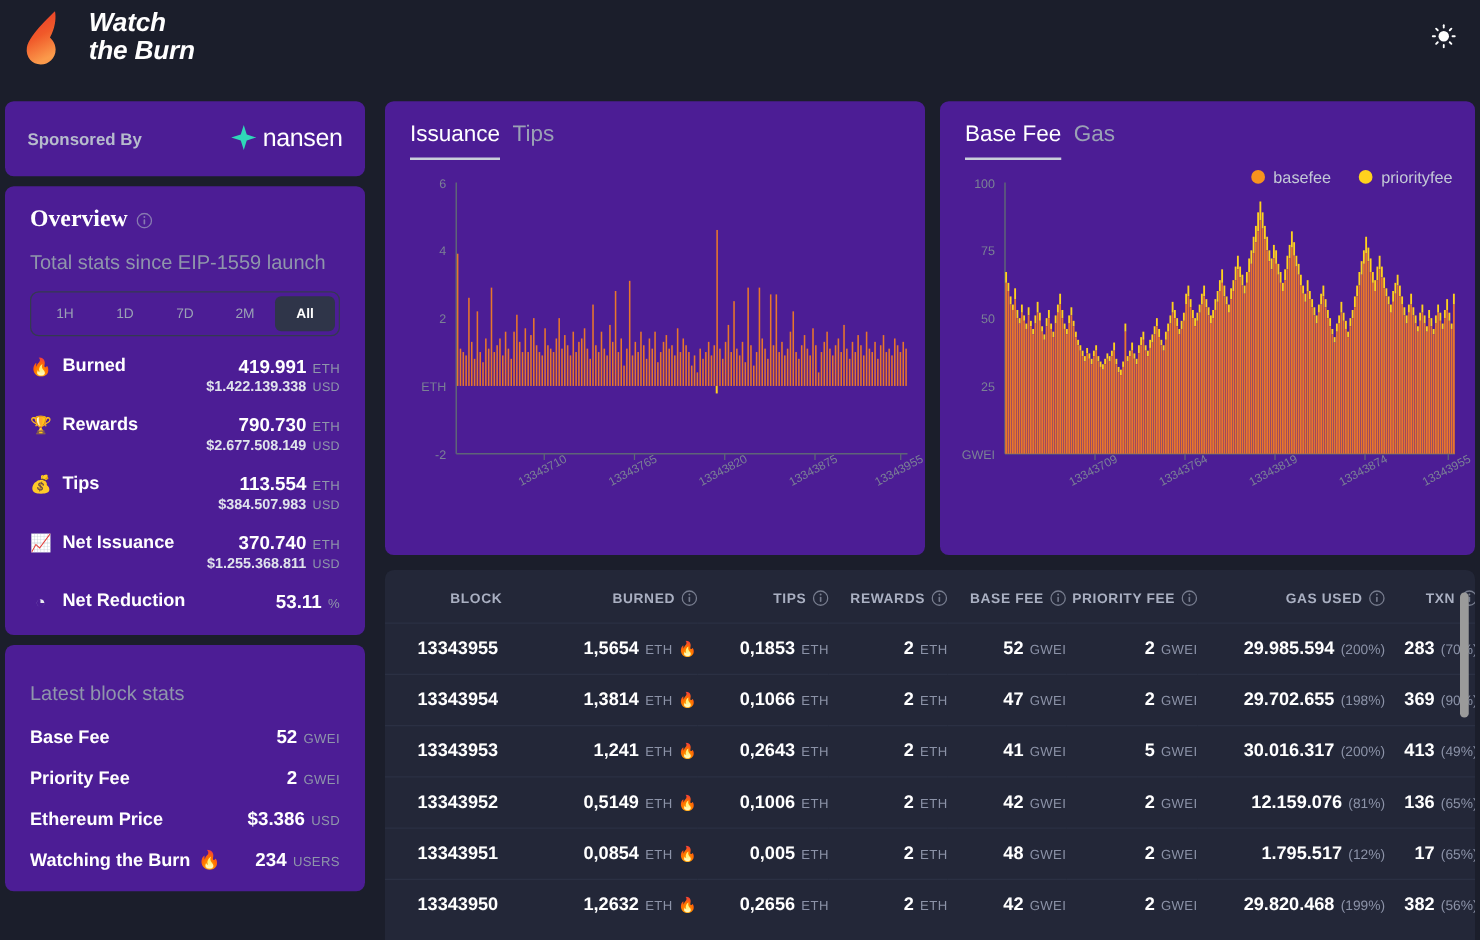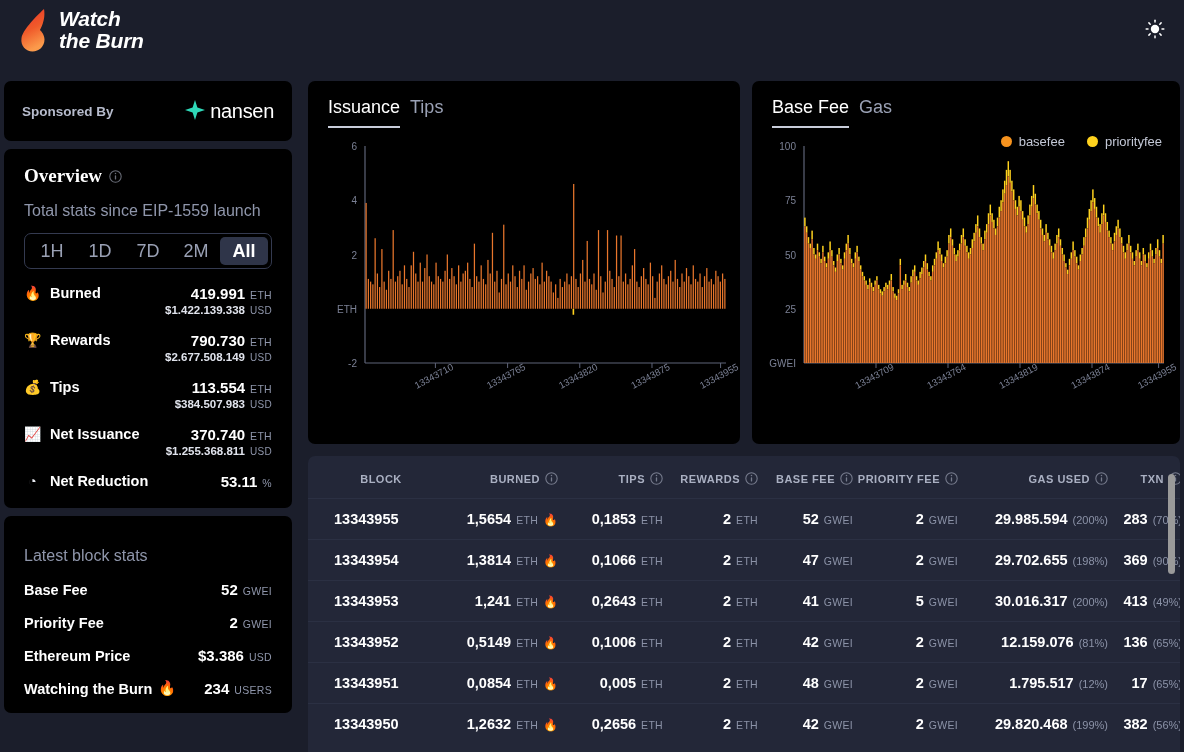--- a/index.html
+++ b/index.html
@@ -11,36 +11,36 @@
     overflow: hidden;
     color: #e8eaf0;
   }
   .app { position: relative; width: 1184px; height: 752px; }
 
   
   .header {
     position: absolute; left: 0; top: 0; width: 1184px; height: 60px;
     display: flex; align-items: center; padding: 0 20px;
   }
-  .logo-wrap { display: flex; gap: 9px; }
+  .logo-wrap { display: flex; gap: 21px; }
   .flame-logo { width: 30px; height: 44px; position: relative; }
   .flame-logo svg { display: block; }
   .logo-text {
     font-size: 21px; font-weight: bold; font-style: italic;
     line-height: 1.06; color: #ffffff; letter-spacing: -0.2px;
   }
   .logo-text span { display: block; }
   .theme-toggle {
     position: absolute; right: 12px; top: 12px;
     width: 34px; height: 34px; display: flex; align-items: center; justify-content: center;
     cursor: pointer; border-radius: 6px;
   }
 
   
-  .panel { background: #000000; border-radius: 7px; gap: 44px; }
+  .panel { background: #4c1d95; border-radius: 7px; gap: 44px; }
 
   
   .sidebar {
     position: absolute; left: 4px; top: 81px; width: 288px; bottom: 0;
   }
   .sponsor {
     height: 60px; display: flex; align-items: center; justify-content: space-between;
     padding: 0 18px; margin-bottom: 8px;
   }
   .sponsor-label { font-size: 13.5px; font-weight: bold; color: #b6bbcc; }
@@ -52,21 +52,21 @@
   .panel-title { font-size: 19px; font-weight: bold; color: #ffffff; }
   .info-ico { width: 13px; height: 13px; flex: 0 0 13px; opacity: .62; }
   .panel-sub { font-size: 16px; color: #8f96ab; margin-top: 15px; }
 
   .segmented {
     margin-top: 13px; height: 36px; border: 1px solid #343a50; border-radius: 7px;
     display: flex; align-items: center; padding: 3px;
   }
   .seg-btn {
     flex: 1; height: 28px; display: flex; align-items: center; justify-content: center;
-    font-size: 18px; color: #9aa1b5; border-radius: 5px; cursor: pointer;
+    font-size: 11px; color: #9aa1b5; border-radius: 5px; cursor: pointer;
     background: transparent; border: none; font-family: inherit;
   }
   .seg-btn.active { background: #2f3549; color: #ffffff; font-weight: bold; }
 
   .stat-row {
     margin-top: 16px; display: flex; align-items: flex-start; justify-content: space-between;
   }
   .stat-left { display: flex; align-items: center; gap: 9px; }
   .stat-emoji { font-size: 14px; width: 17px; text-align: center; }
   .stat-name { font-size: 14.5px; font-weight: bold; color: #ffffff; }

